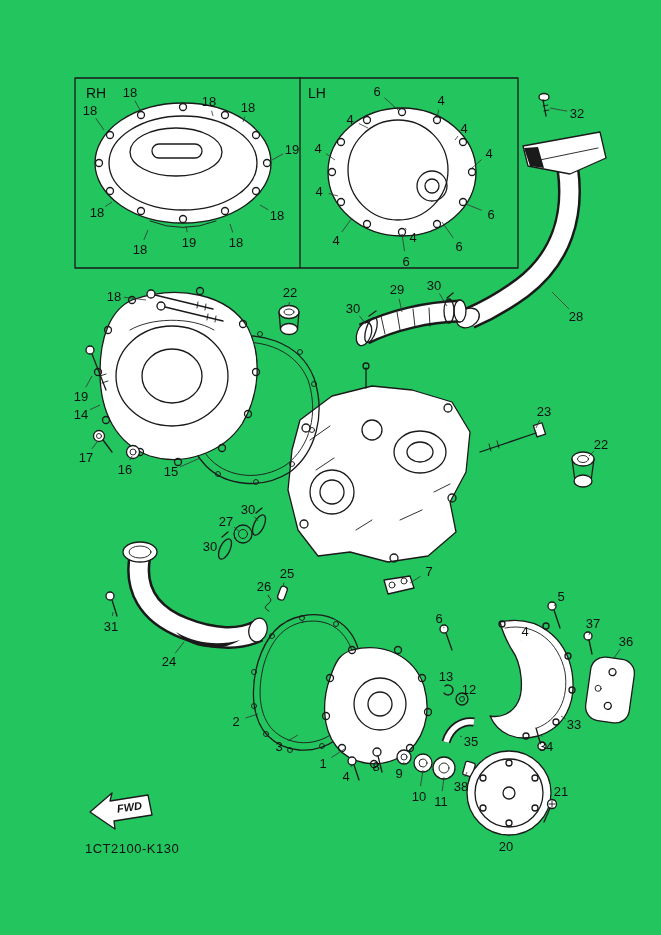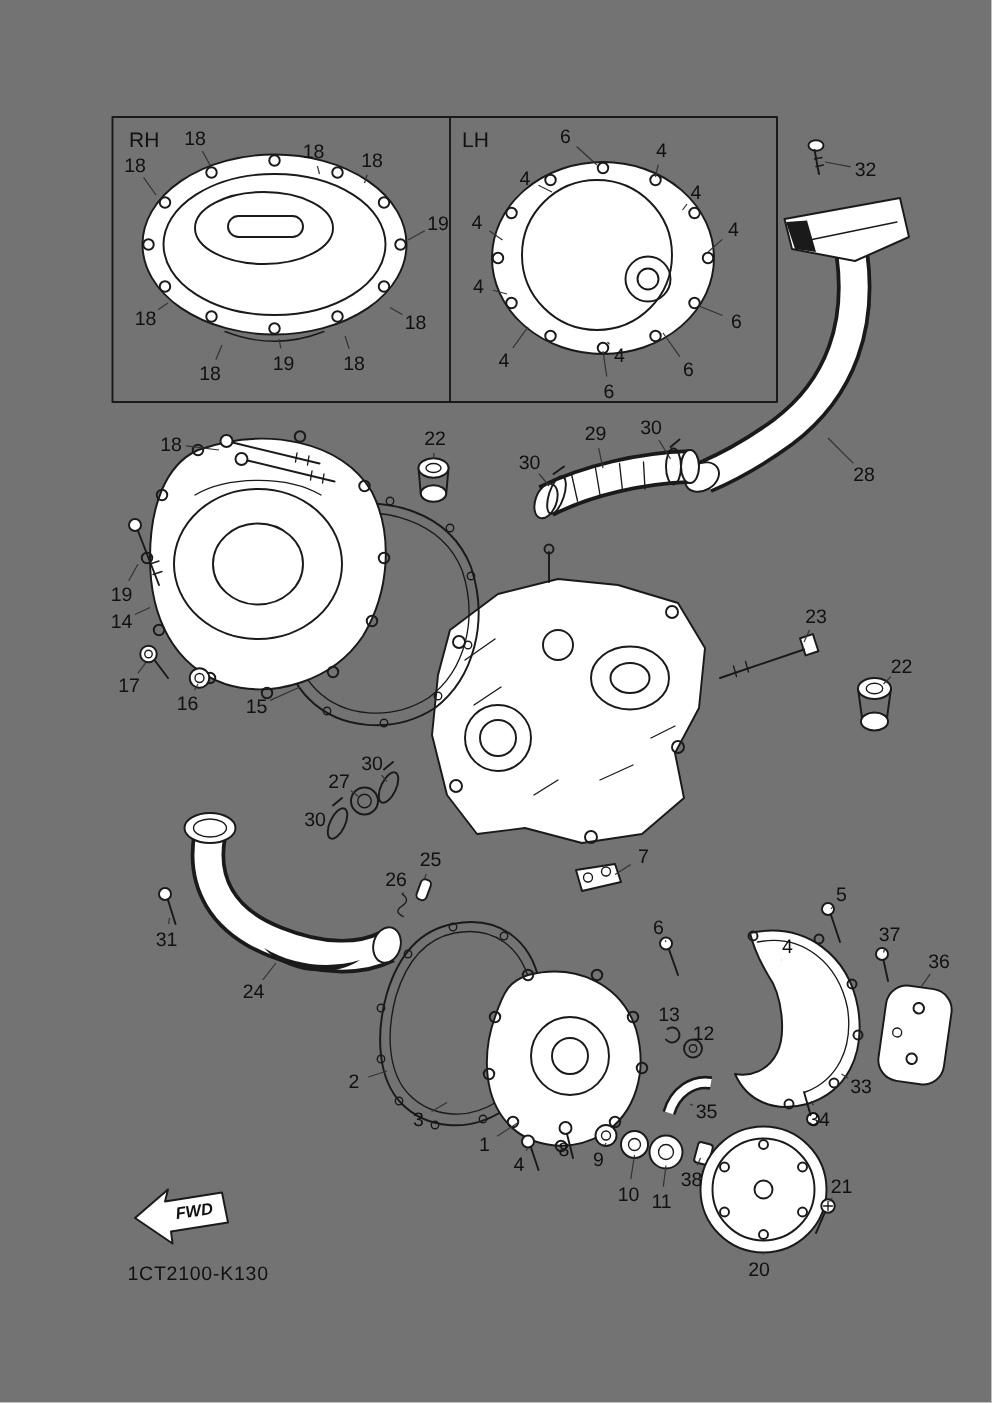--- a/index.html
+++ b/index.html
@@ -1,16 +1,16 @@
 <!DOCTYPE html>
 <html><head>
 <meta charset="utf-8">
 <style>
   html,body{margin:0;padding:0;background:#fff;}
-  .page{width:661px;height:935px;position:relative;background:#737373;overflow:hidden;
+  .page{width:661px;height:935px;position:relative;background:#22c55e;overflow:hidden;
         font-family:"Liberation Sans",sans-serif;}
   svg{display:block;}
   .ln{fill:none;stroke:#1a1a1a;stroke-width:1.3;stroke-linecap:round;stroke-linejoin:round;}
   .lnf{fill:#fff;stroke:#1a1a1a;stroke-width:1.3;stroke-linejoin:round;}
   .thin{fill:none;stroke:#1a1a1a;stroke-width:0.9;stroke-linecap:round;}
   .tube{fill:none;stroke:#1a1a1a;stroke-width:23;stroke-linecap:butt;}
   .tubein{fill:none;stroke:#ffffff;stroke-width:18;stroke-linecap:butt;}
   .tube2{fill:none;stroke:#1a1a1a;stroke-width:9;stroke-linecap:butt;}
   .tube2in{fill:none;stroke:#ffffff;stroke-width:5.5;stroke-linecap:butt;}
   .dark{fill:#1a1a1a;stroke:none;}

